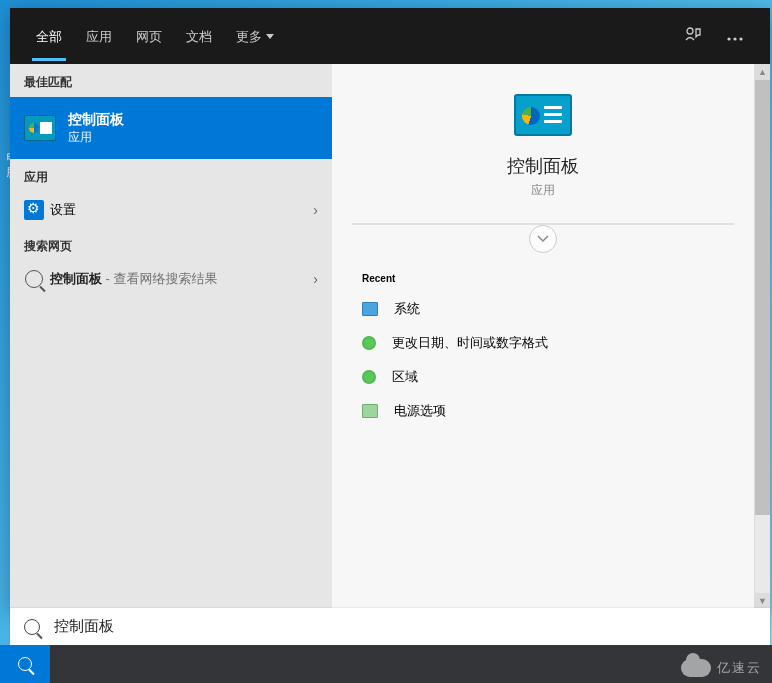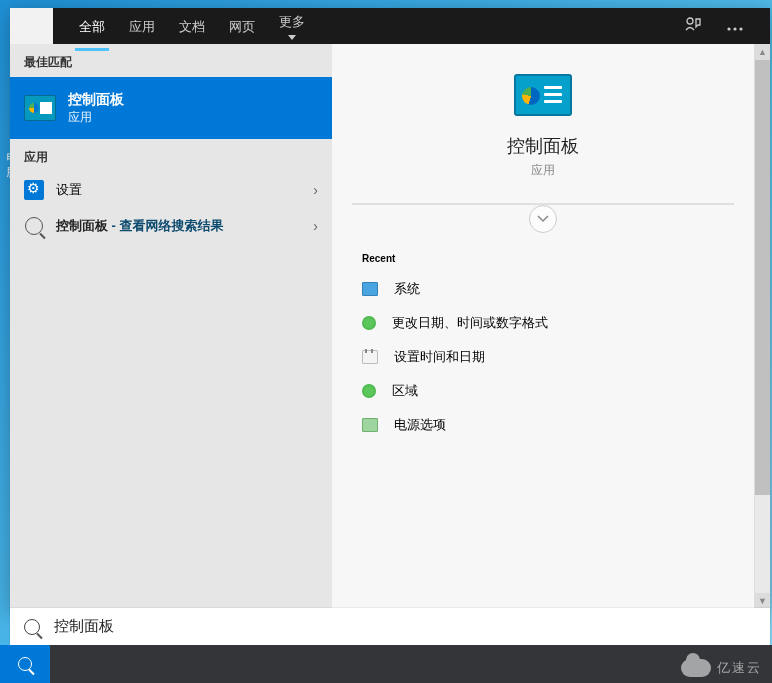--- a/index.html
+++ b/index.html
@@ -29,28 +29,27 @@
       top: 8px;
       left: 10px;
       width: 760px;
       height: 601px;
       background: #f2f2f2;
       display: flex;
       flex-direction: column;
       box-shadow: 0 4px 20px rgba(0,0,0,0.3);
     }
     .top-tabs {
-      height: 36px;
+      height: 56px;
       background: #1a1a1a;
       display: flex;
       align-items: center;
       padding: 0 14px;
       color: #ccc;
       font-size: 13px;
-      margin-left: 43px;
     }
     .tab {
       padding: 17px 12px 15px 12px;
       cursor: pointer;
       position: relative;
     }
     .tab.active {
       color: #fff;
     }
     .tab.active::after {
@@ -59,21 +58,20 @@
       bottom: 0;
       left: 8px;
       right: 8px;
       height: 3px;
       background: #4cc2ff;
     }
     .tab-more {
       display: flex;
       align-items: center;
       gap: 4px;
-      flex-direction: column;
     }
     .tab-more svg { fill: #ccc; }
     .top-spacer { flex: 1; }
     .top-icon-btn {
       padding: 8px 12px;
       cursor: pointer;
     }
     .content-area {
       flex: 1;
       display: flex;
@@ -133,21 +131,21 @@
       font-weight: 600;
     }
     .best-match-text .sub {
       font-size: 12px;
       opacity: 0.9;
     }
     .result-item {
       display: flex;
       align-items: center;
       padding: 8px 14px;
-      gap: 12px;
+      gap: 6px;
       cursor: pointer;
       position: relative;
     }
     .result-icon {
       width: 20px;
       height: 20px;
       display: flex;
       align-items: center;
       justify-content: center;
     }
@@ -175,21 +173,21 @@
     .search-small::after {
       content: "";
       width: 7px; height: 2px;
       background: #555;
       position: absolute;
       bottom: -3px; right: -4px;
       transform: rotate(45deg);
     }
     .result-label { font-size: 13px; }
     .result-label .bold { font-weight: 600; color: #222; }
-    .result-label .suffix { color: #0c4a6e; font-weight: 700; }
+    .result-label .suffix { color: #737373; font-weight: 400; }
     .chevron-r {
       position: absolute;
       right: 14px;
       color: #666;
       font-size: 14px;
     }
     .right-pane {
       flex: 1;
       background: #f7f7f7;
       display: flex;
@@ -405,22 +403,22 @@
 <body>
 
 <div class="desktop-icon">
   <span>电脑</span>
 </div>
 
 <div class="search-panel">
   <div class="top-tabs">
     <div class="tab active">全部</div>
     <div class="tab">应用</div>
+    <div class="tab">网页</div>
     <div class="tab">文档</div>
-    <div class="tab">网页</div>
     <div class="tab tab-more">
       <span>更多</span>
       <svg width="8" height="6" viewBox="0 0 8 6">
           <path d="M0 0 L4 5 L8 0 Z"></path>
         </svg>
     </div>
     <div class="top-spacer"></div>
     <div class="top-icon-btn">
       <svg width="18" height="18" viewBox="0 0 18 18" fill="none" stroke="#ccc" stroke-width="1.3">
         <circle cx="6" cy="5" r="3"></circle>
@@ -450,20 +448,21 @@
 
       <div class="section-header">应用</div>
       <div class="result-item">
         <div class="result-icon">
             <div class="gear-icon"></div>
           </div>
         <div class="result-label">设置</div>
         <div class="chevron-r">›</div>
       </div>
 
+      <div class="section-header">搜索网页</div>
       <div class="result-item">
         <div class="result-icon">
             <div class="search-small"></div>
           </div>
         <div class="result-label">
           <span class="bold">控制面板</span><span class="suffix"> - 查看网络搜索结果</span>
         </div>
         <div class="chevron-r">›</div>
       </div>
     </div>
@@ -491,24 +490,20 @@
 
         <div class="recent-item">
           <div class="ri-icon ic-monitor"></div>
           <span>系统</span>
         </div>
         <div class="recent-item">
           <div class="ri-icon ic-globe"></div>
           <span>更改日期、时间或数字格式</span>
         </div>
         <div class="recent-item">
-          <div class="ri-icon ic-cal"></div>
-          <span>设置时间和日期</span>
-        </div>
-        <div class="recent-item">
           <div class="ri-icon ic-globe"></div>
           <span>区域</span>
         </div>
         <div class="recent-item">
           <div class="ri-icon ic-power"></div>
           <span>电源选项</span>
         </div>
       </div>
 
       <div class="right-scrollbar">

